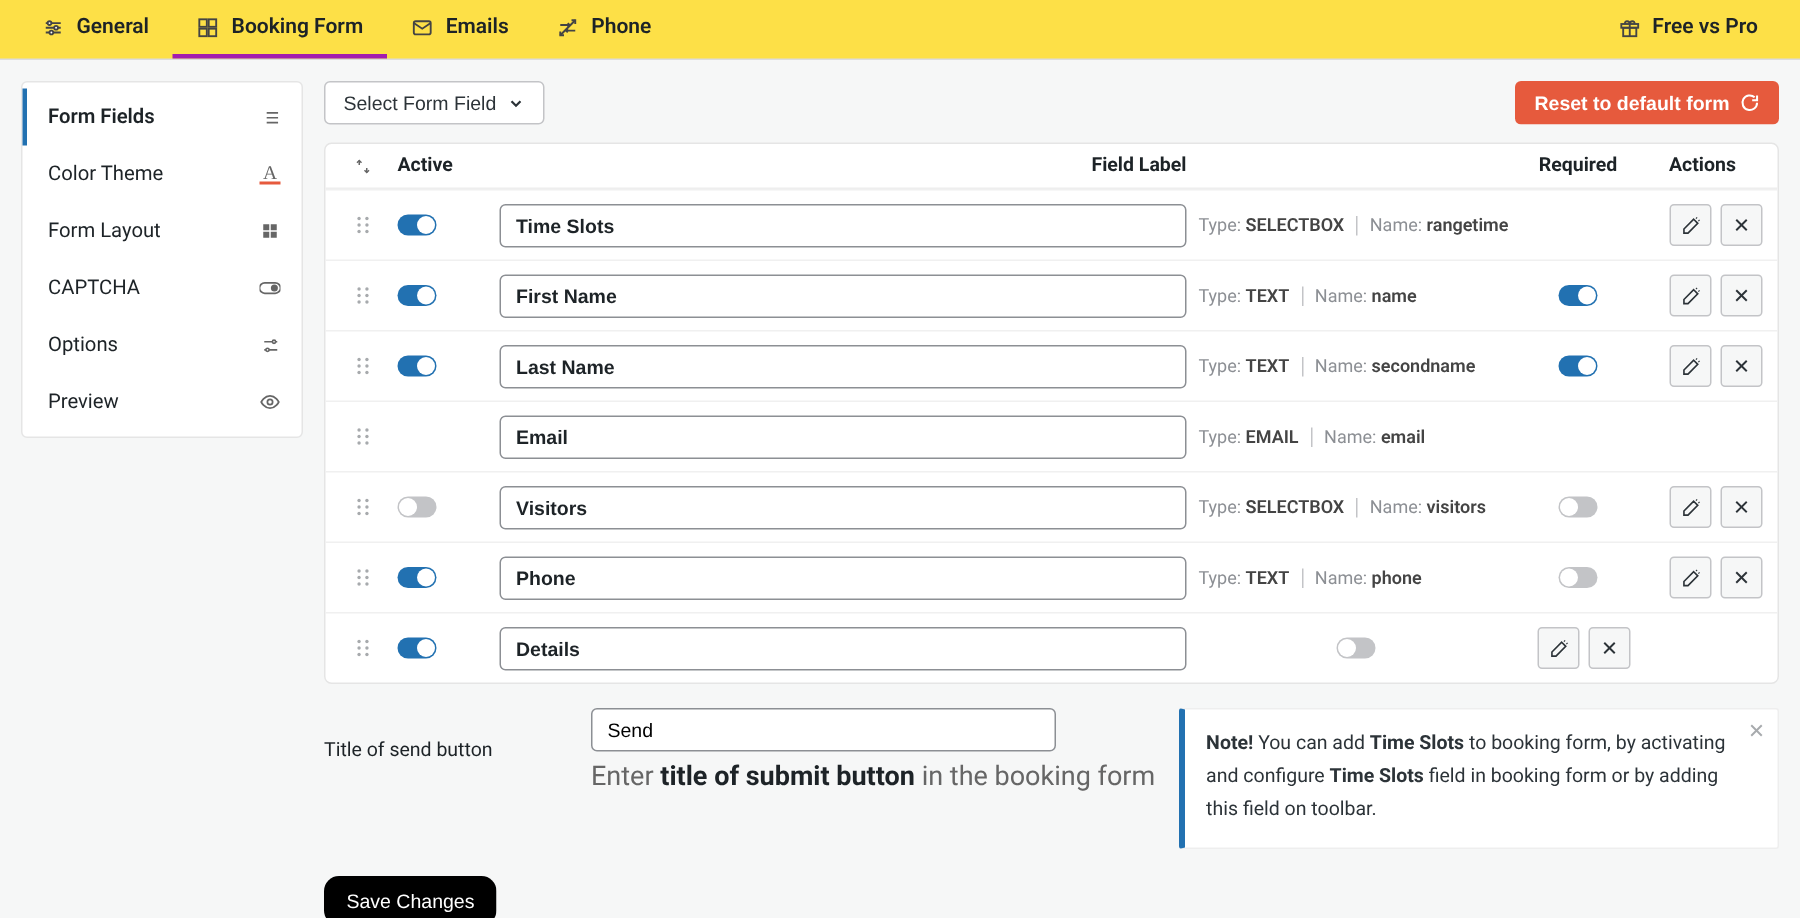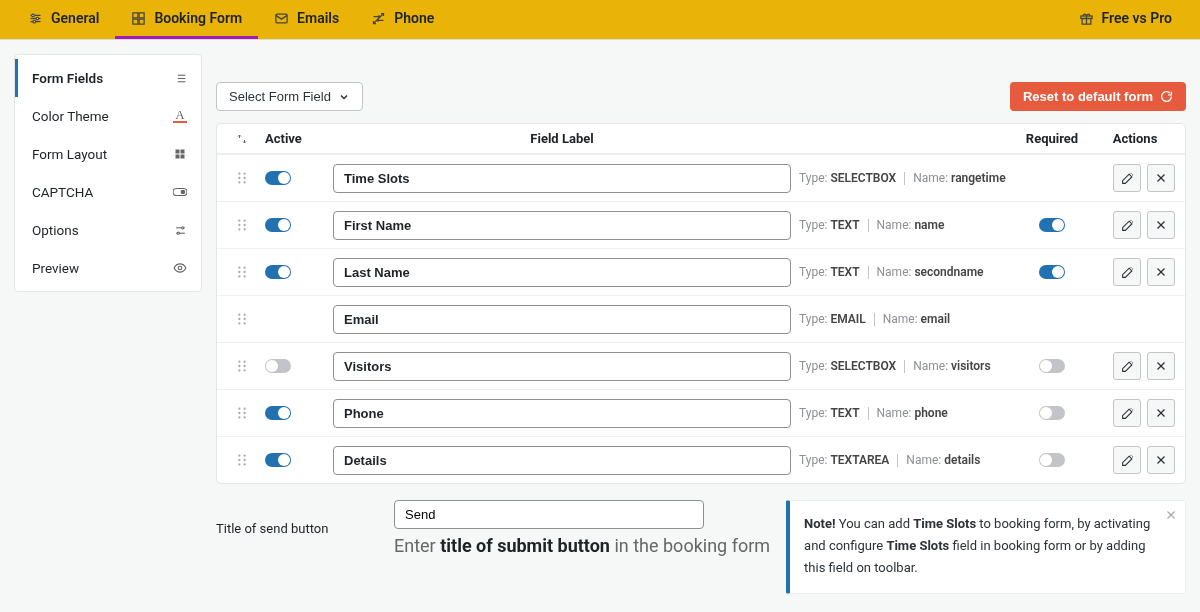--- a/index.html
+++ b/index.html
@@ -3,21 +3,21 @@
 <meta charset="utf-8">
 <style>
   * { box-sizing: border-box; margin: 0; padding: 0; }
   body {
     font-family: -apple-system, BlinkMacSystemFont, "Segoe UI", Roboto, Arial, sans-serif;
     background: #f6f7f7;
     color: #2c3338;
     font-size: 13px;
   }
   .top-tabs {
-    background: #eab308;
+    background: #fde047;
     border-bottom: 1px solid #dcdcde;
     display: flex;
     align-items: flex-end;
     padding: 0 12px;
   }
   .top-tab {
     padding: 10px 16px;
     display: flex;
     align-items: center;
     gap: 8px;
@@ -56,21 +56,21 @@
   }
   .side-item.active {
     border-left: 3px solid #2271b1;
     font-weight: 600;
   }
   .side-item + .side-item { border-top: 0; }
   .side-group-sep { border-top: 1px solid #eee; }
   .side-icon { width: 14px; height: 14px; color: #666; display: inline-flex; align-items: center; justify-content: center; }
 
   .main { flex: 1; display: flex; flex-direction: column; gap: 12px; }
-  .toolbar { display: flex; align-items: flex-end; gap: 24px; margin-top: 28px; }
+  .toolbar { display: flex; align-items: flex-end; gap: 24px; }
   .toolbar-spacer { flex: 1; }
   .btn {
     border-radius: 4px; padding: 6px 12px; font-size: 13px; cursor: pointer;
     display: inline-flex; align-items: center; gap: 7px;
     border: 1px solid transparent;
   }
   .btn-outline { background: #fff; border: 1px solid #c3c4c7; color: #2c3338; }
   .btn-green { background: #4caf50; color: #fff; font-weight: 600; }
   .btn-red { background: #e65a3d; color: #fff; font-weight: 600; }
   .btn-blue { background: #000000; color: #fff; padding: 8px 14px; margin-top: 6px; border-radius: 10px; }
@@ -299,21 +299,21 @@
       <div class="thead">
         <div class="sort-col">
           <svg width="12" height="12" viewBox="0 0 24 24" fill="none" stroke="currentColor" stroke-width="2">
               <polyline points="7 10 7 4"></polyline>
               <polyline points="4 7 7 4 10 7"></polyline>
               <polyline points="17 14 17 20"></polyline>
               <polyline points="14 17 17 20 20 17"></polyline>
             </svg>
         </div>
         <div>Active</div>
-        <div style="text-align:center;">Field Label</div>
+        <div style="text-align:right;">Field Label</div>
         <div></div>
         <div class="required-col">Required</div>
         <div class="actions-head">Actions</div>
       </div>
       <div id="rows">
           <div class="trow">
             <div class="drag-col">
               <svg width="10" height="14" viewBox="0 0 10 16" fill="currentColor">
                 <circle cx="2" cy="3" r="1.3"></circle>
                 <circle cx="8" cy="3" r="1.3"></circle>
@@ -530,21 +530,20 @@
                 <circle cx="2" cy="8" r="1.3"></circle>
                 <circle cx="8" cy="8" r="1.3"></circle>
                 <circle cx="2" cy="13" r="1.3"></circle>
                 <circle cx="8" cy="13" r="1.3"></circle>
               </svg>
             </div>
             <div>
               <div class="toggle on"></div>
             </div>
             <div><input class="field-input" value="Details" style=""></div>
-            <div class="meta">Type: <b>TEXTAREA</b><span class="bar"></span>Name: <b>details</b></div>
             <div class="required-col">
               <div class="toggle" style="margin: 0px auto;"></div>
             </div>
             <div class="actions-col">
               <div class="icon-btn">
                 <span>
                   <svg width="13" height="13" viewBox="0 0 24 24" fill="none" stroke="currentColor" stroke-width="2">
                     <path d="M15 4l5 5L8 21H3v-5L15 4z"></path>
                     <path d="M18 2l1 1"></path>
                     <path d="M22 6l-1-1"></path>

